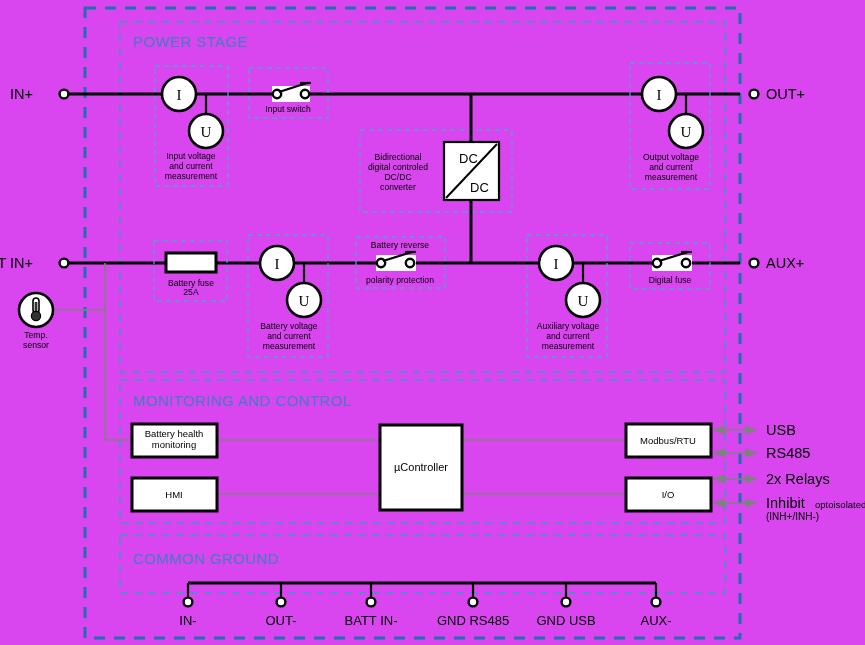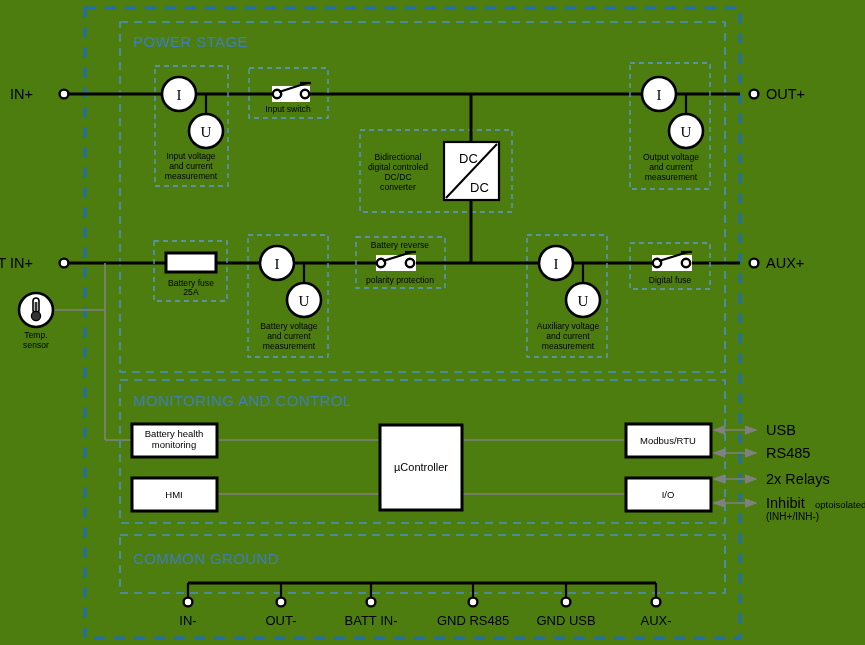--- a/index.html
+++ b/index.html
@@ -8,21 +8,21 @@
     padding: 0;
     background: #ffffff;
   }
   body {
     font-family: "Liberation Sans", sans-serif;
   }
   #diagram-root {
     position: relative;
     width: 865px;
     height: 645px;
-    background: #4d7c0f;
+    background: #d946ef;
     overflow: hidden;
   }
   #diagram-svg {
     display: block;
     width: 865px;
     height: 645px;
   }
   .sec-title {
     font-family: "Liberation Sans", sans-serif;
     font-size: 15px;

